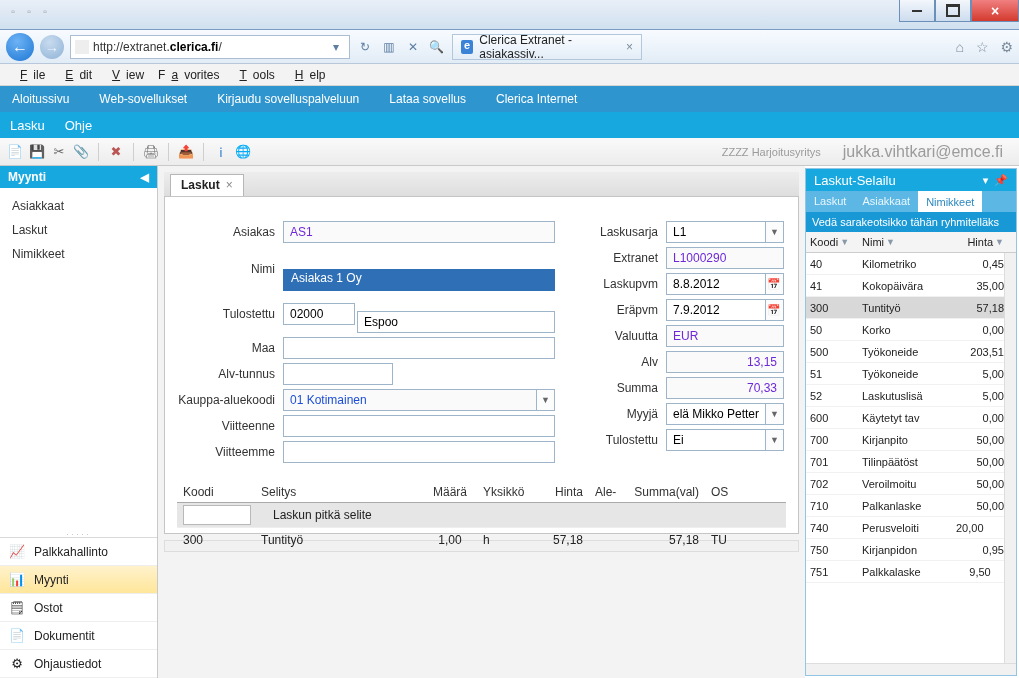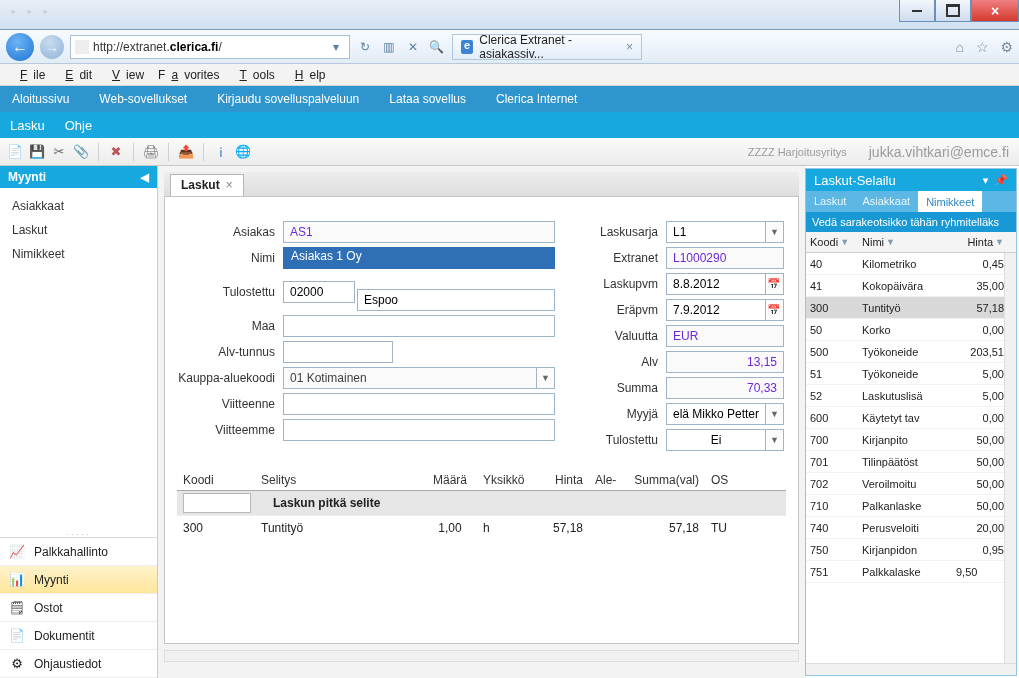--- a/index.html
+++ b/index.html
@@ -35,42 +35,42 @@
   .ie-menu span { padding:2px 6px;}
   .ie-menu .u{text-decoration:underline;}
 
   .app-menubar { height: 26px; background:#2f95cf; color:#fff; display:flex; align-items:center; padding:0 12px; gap:30px;font-size:12px;}
   .app-menubar2 { height: 26px; background:#17a8e0; color:#fff; display:flex; align-items:center; padding:0 10px; gap:20px;font-size:13px;}
 
   .app-toolbar { height:28px;background:linear-gradient(#fafafa,#ececec);border-bottom:1px solid #c9c9c9;display:flex;align-items:center;padding:0 6px;gap:4px;}
   .tb-ico{width:18px;height:18px;display:inline-flex;align-items:center;justify-content:center;font-size:13px;color:#6a6a6a;}
   .tb-sep{width:1px;height:18px;background:#cfcfcf;margin:0 4px;}
   .tenant{margin-left:auto;font-size:11px;color:#9b9b9b;}
-  .user{font-size:14px;color:#9b9b9b;margin-left:18px;margin-right:4px;}
+  .user{font-size:16px;color:#9b9b9b;margin-left:18px;margin-right:10px;}
 
   .main-row { display:flex; height: 512px; }
 
   
   .sidebar { width:158px; background:#fff; border-right:1px solid #c9c9c9; display:flex; flex-direction:column;}
   .sb-head { height:22px;background:#17a8e0;color:#fff;padding:0 8px;display:flex;align-items:center;font-weight:bold;}
   .sb-head .coll{margin-left:auto;font-size:11px;}
   .sb-list { padding:6px 0 0 0;}
   .sb-list div{padding:5px 12px;color:#333;}
   .sb-drag{height:8px;text-align:center;color:#c5c5c5;font-size:9px;letter-spacing:2px;}
   .sb-modules{margin-top:auto;border-top:1px solid #d9d9d9;}
   .sb-mod{height:28px;display:flex;align-items:center;gap:8px;padding:0 8px;border-bottom:1px solid #eee;}
   .sb-mod.active{background:linear-gradient(#fff2cc,#ffe69a);}
   .mod-ico{width:18px;height:18px;display:inline-flex;align-items:center;justify-content:center;font-size:13px;}
 
   
   .center { flex:1; background:#f3f3f3; padding:6px; overflow:hidden;}
   .tabstrip { height:24px; background:linear-gradient(#ededed,#dedede); display:flex;align-items:flex-end;padding-left:6px;gap:2px;}
   .doc-tab { background:#fff; border:1px solid #b7b7b7;border-bottom:none;padding:3px 10px 4px 10px;font-weight:bold;font-size:12px;display:flex;gap:6px;align-items:center;}
   .doc-tab .x{color:#888;font-weight:normal;}
-  .form-area{background:#fff;border:1px solid #c5c5c5;padding:24px 12px 8px 12px;height:448px;}
+  .form-area{background:#fff;border:1px solid #c5c5c5;padding:24px 12px 8px 12px;height:338px;}
   .form-row{display:flex;align-items:center;margin-bottom:4px;}
   .fl{width:106px;text-align:right;padding-right:8px;font-size:12px;color:#333;}
   .fr{width:90px;text-align:right;padding-right:8px;font-size:12px;color:#333;}
   .col-left{width:380px;}
   .col-right{width:210px;margin-left:auto;}
   .cols{display:flex;}
   .inp{height:22px;border:1px solid #9eb4c9;padding:0 6px;font-size:12px;background:#fff;}
   .inp[readonly]{background:#fafafa;color:#6d28d9;}
   .w-full{width:272px;}
   .w-small{width:72px;}
@@ -251,39 +251,39 @@
     <div class="form-area">
       <div class="cols">
 
         <div class="col-left">
           <div class="form-row">
               <div class="fl">Asiakas</div>
               <input class="inp w-full" readonly="" value="AS1" style="">
             </div>
           <div class="form-row">
               <div class="fl">Nimi</div>
-              <div class="inp w-full highlight" style="border:2px solid #2f6fb5;">Asiakas 1 Oy</div>
+              <div class="inp w-full highlight" style="border:2px solid #2f6fb5;margin-top:22px;">Asiakas 1 Oy</div>
             </div>
           <div class="form-row">
               <div class="fl">Tulostettu</div>
               <input class="inp w-small" value="02000" style="">
               <input class="inp w-city" value="Espoo" style="">
             </div>
           <div class="form-row">
               <div class="fl">Maa</div>
               <input class="inp w-full" style="">
             </div>
           <div class="form-row">
               <div class="fl">Alv-tunnus</div>
               <input class="inp" style="width: 110px;">
             </div>
           <div class="form-row">
               <div class="fl">Kauppa-aluekoodi</div>
               <div class="dd">
-                <input class="inp" style="width: 254px; color: #404040;" readonly="" value="01 Kotimainen">
+                <input class="inp" style="width: 254px; color: #1d4ed8;" readonly="" value="01 Kotimainen">
                 <div class="caret">▼</div>
               </div>
             </div>
           <div class="form-row">
               <div class="fl">Viitteenne</div>
               <input class="inp w-full" style="">
             </div>
           <div class="form-row">
               <div class="fl">Viitteemme</div>
               <input class="inp w-full" style="">
@@ -331,42 +331,42 @@
           <div class="form-row">
               <div class="fr">Myyjä</div>
               <div class="dd">
                 <input class="inp" style="width: 100px;" value="elä Mikko Petteri">
                 <div class="caret">▼</div>
               </div>
             </div>
           <div class="form-row">
               <div class="fr">Tulostettu</div>
               <div class="dd">
-                <input class="inp" style="width: 100px; text-align: center;" value="Ei">
+                <input class="inp" style="width: 100px;" value="Ei">
                 <div class="caret">▼</div>
               </div>
             </div>
         </div>
       </div>
 
       <div class="lines">
         <div class="lines-head">
           <div class="lh-cell c-koodi">Koodi</div>
           <div class="lh-cell c-sel">Selitys</div>
           <div class="lh-cell c-maara">Määrä</div>
           <div class="lh-cell c-yks">Yksikkö</div>
           <div class="lh-cell c-hinta">Hinta</div>
           <div class="lh-cell c-ale">Ale-</div>
           <div class="lh-cell c-summa">Summa(val)</div>
           <div class="lh-cell c-os">OS</div>
         </div>
         <div class="lines-editrow">
 
           <div class="cell-inp"></div>
-          <div class="lh-cell" style="font-weight:bold;margin-left:16px;">Laskun pitkä selite</div>
+          <div class="lh-cell" style="font-weight:normal;margin-left:16px;">Laskun pitkä selite</div>
         </div>
         <div class="lines-row">
           <div class="lc c-koodi">300</div>
           <div class="lc c-sel">Tuntityö</div>
           <div class="lc c-maara">1,00</div>
           <div class="lc c-yks">h</div>
           <div class="lc c-hinta">57,18</div>
           <div class="lc c-ale"></div>
           <div class="lc c-summa">57,18</div>
           <div class="lc c-os">TU</div>
@@ -460,31 +460,31 @@
             <div class="rc g-hinta" style="text-align:right">50,00</div>
           </div>
           <div class="rp-row">
             <div class="rc g-koodi">710</div>
             <div class="rc g-nimi">Palkanlaske</div>
             <div class="rc g-hinta" style="text-align:right">50,00</div>
           </div>
           <div class="rp-row">
             <div class="rc g-koodi">740</div>
             <div class="rc g-nimi">Perusveloiti</div>
-            <div class="rc g-hinta" style="text-align:right">20,00</div>
+            <div class="rc g-hinta" style="text-align:left">20,00</div>
           </div>
           <div class="rp-row">
             <div class="rc g-koodi">750</div>
             <div class="rc g-nimi">Kirjanpidon</div>
             <div class="rc g-hinta" style="text-align:right">0,95</div>
           </div>
           <div class="rp-row">
             <div class="rc g-koodi">751</div>
             <div class="rc g-nimi">Palkkalaske</div>
-            <div class="rc g-hinta" style="text-align:left">9,50</div>
+            <div class="rc g-hinta" style="text-align:center">9,50</div>
           </div>
         </div>
       <div class="rp-vscroll"></div>
     </div>
     <div class="rp-hscroll"></div>
   </div>
 
 </div>
 
 </body></html>

